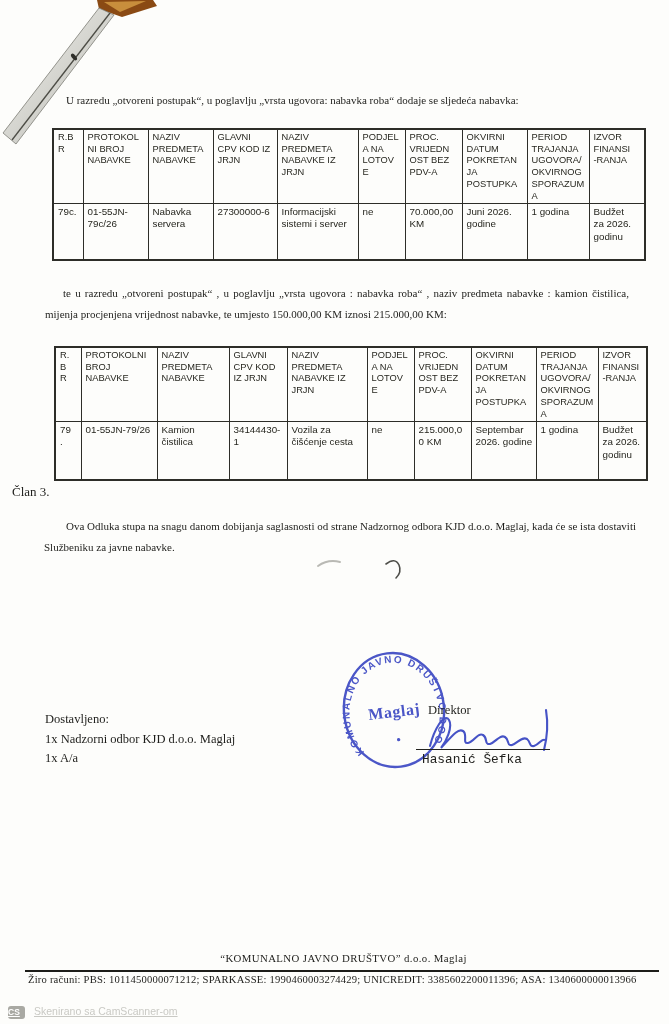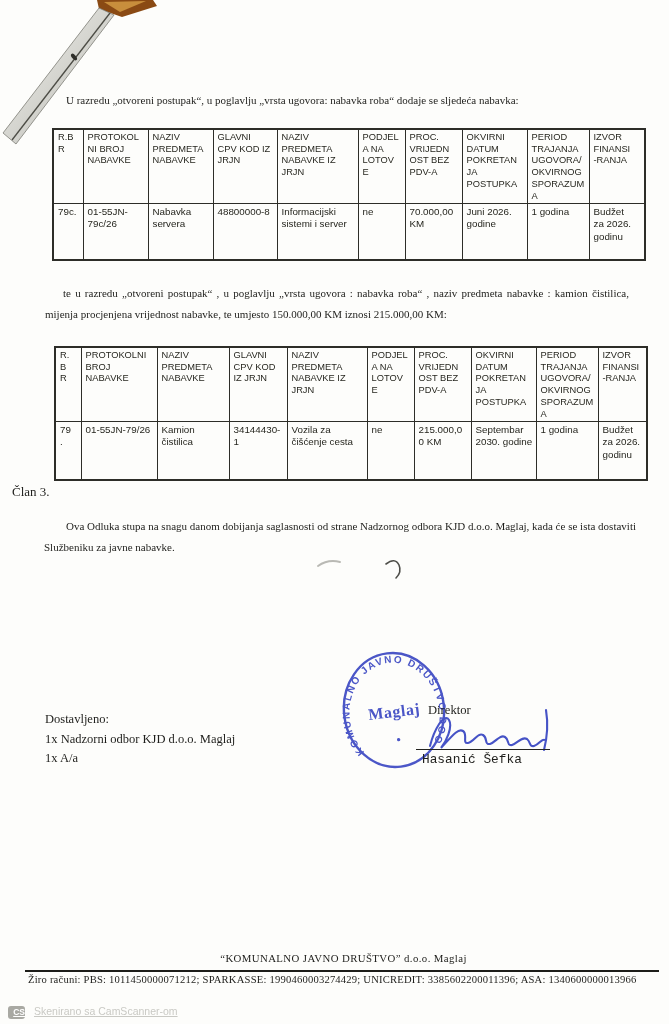--- a/index.html
+++ b/index.html
@@ -13,21 +13,21 @@
                font-family:"Liberation Sans",sans-serif;color:#26261f;
                white-space:pre-line;overflow:hidden;}
   td.hd{font-size:9.3px;line-height:1.26;}
   td.dc{font-size:9.8px;line-height:1.25;}
   .center-heading{width:100%;text-align:left;font-size:13px;margin-left:12px;}
   .sig-line{border-top:1.6px solid #22221e;height:0;}
   .footer-rule{border-top:2px solid #1d1d19;height:0;}
   .footer-company{width:100%;text-align:center;font-size:10.8px;letter-spacing:0.4px;}
   .footer-accounts{font-size:10.6px;letter-spacing:0.2px;white-space:nowrap;}
   .cs-badge{display:inline-block;width:17px;height:13px;background:#a9a9a3;border-radius:3px;
-            color:#fff;font:bold 8.5px/13px "Liberation Sans",sans-serif;text-align:right;text-decoration:underline;}
+            color:#fff;font:bold 8.5px/13px "Liberation Sans",sans-serif;text-align:left;text-decoration:underline;}
   .cs-text{color:#c9c9c4;font:10.5px "Liberation Sans",sans-serif;}
   .stamp-wrap{pointer-events:none;}
 </style>
 </head>
 <body>
 
 <div class="page">
 
   <svg class="abs" style="left:0;top:0;" width="180" height="160" viewBox="0 0 180 160">
     <defs>
@@ -97,21 +97,21 @@
       <td class="hd">IZVOR
 FINANSI
 -RANJA</td>
     </tr>
     <tr style="height:56px;">
       <td class="dc">79c.</td>
       <td class="dc">01-55JN-
 79c/26</td>
       <td class="dc">Nabavka
 servera</td>
-      <td class="dc">48800000-8</td>
+      <td class="dc">27300000-6</td>
       <td class="dc">Informacijski
 sistemi i server</td>
       <td class="dc">ne</td>
       <td class="dc">70.000,00
 KM</td>
       <td class="dc">Juni 2026.
 godine</td>
       <td class="dc">1 godina</td>
       <td class="dc">Budžet
 za 2026.
@@ -183,21 +183,21 @@
       <td class="dc">Kamion
 čistilica</td>
       <td class="dc">34144430-
 1</td>
       <td class="dc">Vozila  za
 čišćenje cesta</td>
       <td class="dc">ne</td>
       <td class="dc">215.000,0
 0 KM</td>
       <td class="dc">Septembar
-2030. godine</td>
+2026. godine</td>
       <td class="dc">1 godina</td>
       <td class="dc">Budžet
 za 2026.
 godinu</td>
     </tr>
   </tbody>
     </table>
 
   <div class="abs center-heading" style="left:0;top:484px;">Član 3.</div>
 

